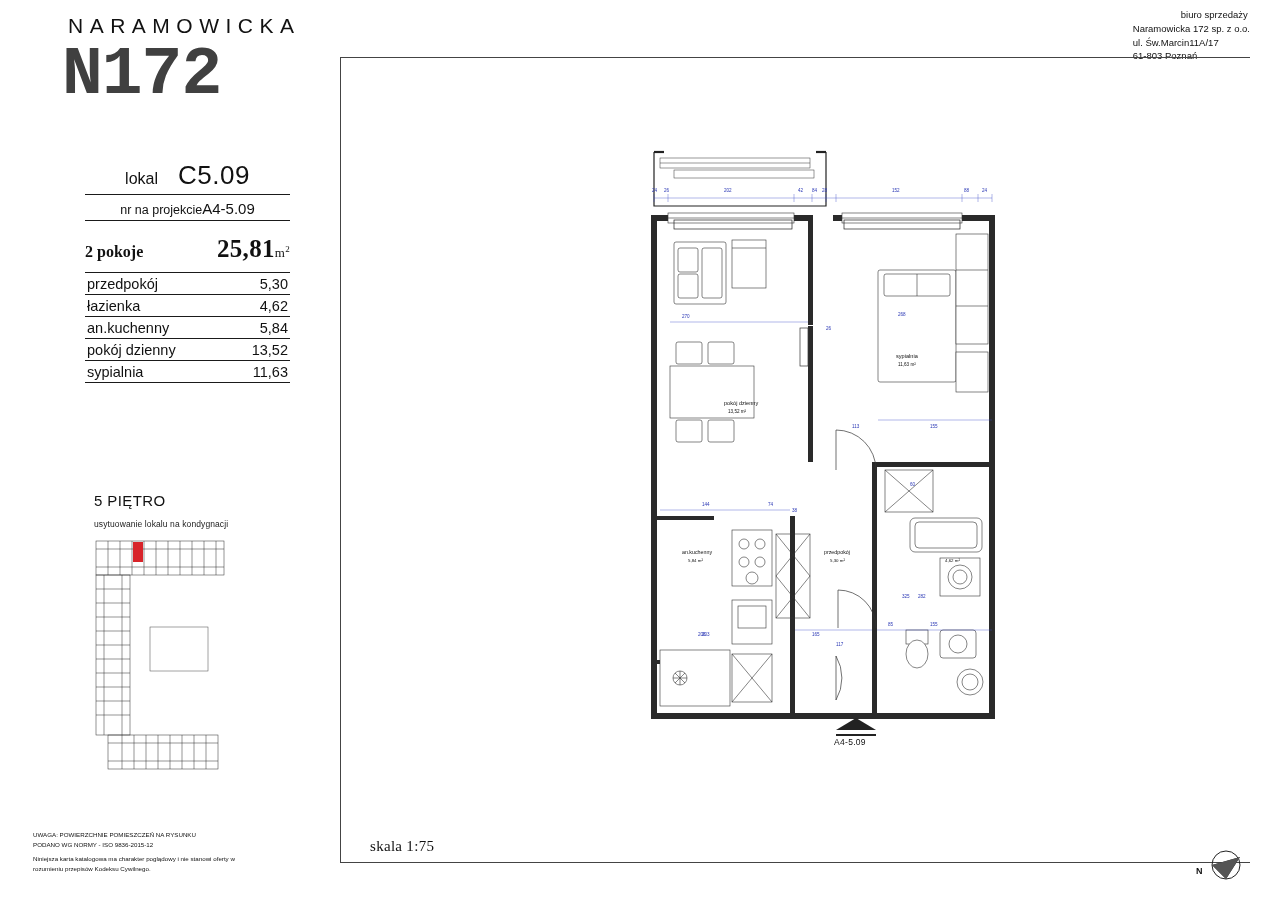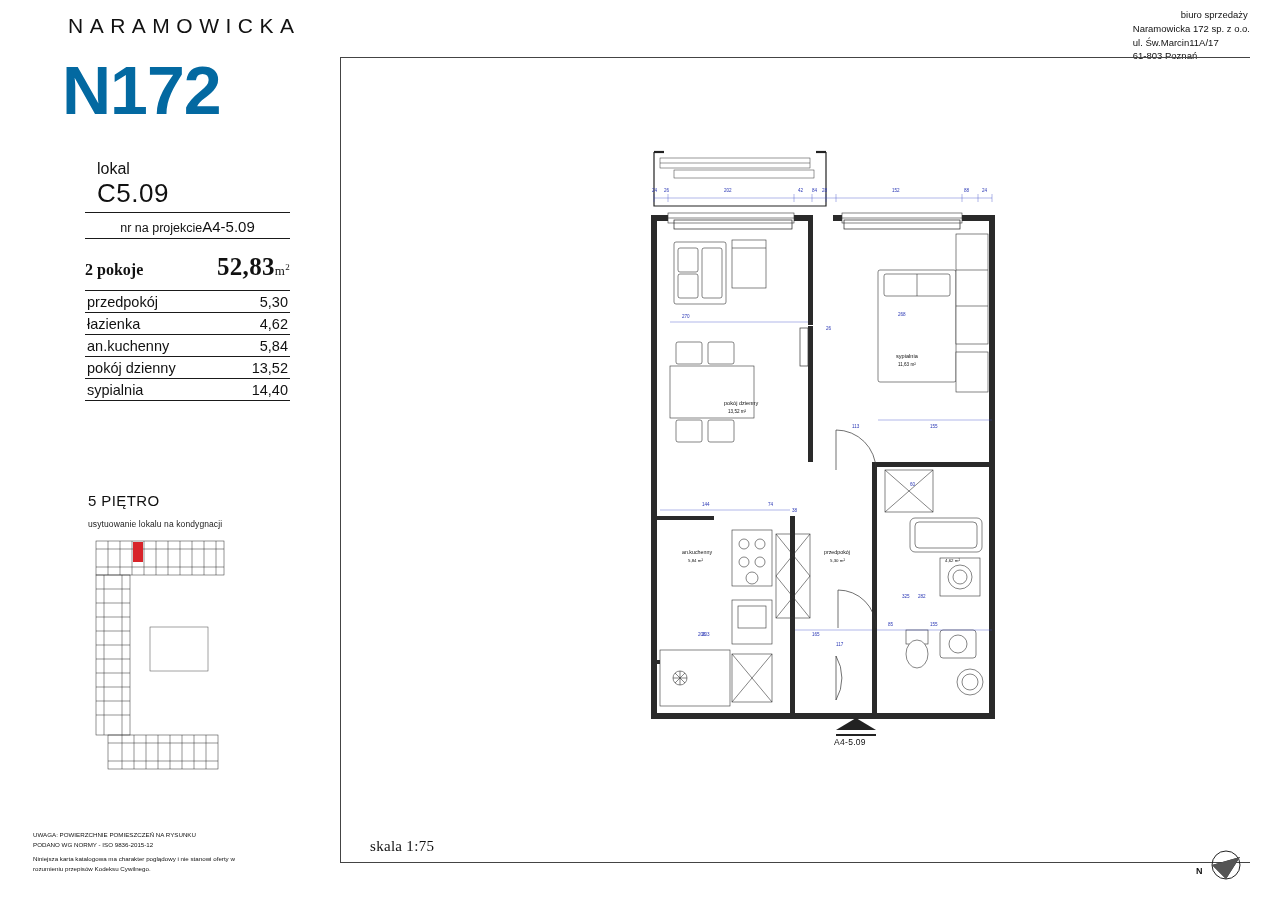--- a/index.html
+++ b/index.html
@@ -25,34 +25,34 @@
     position: absolute;
     left: 68px; top: 14px;
     font-size: 21px;
     letter-spacing: 6.5px;
     font-weight: 400;
     color: #111;
     white-space: nowrap;
   }
   #brand-logo {
     position: absolute;
-    left: 62px; top: 56px;
+    left: 62px; top: 41px;
     font-size: 68px;
     font-weight: 700;
     letter-spacing: -1px;
     line-height: 1;
-    color: #0369a1;
+    color: #404040;
+    font-family: Liberation Mono, monospace;
   }
 
   #unit-block { position: absolute; left: 85px; top: 160px; width: 205px; }
   .rule { border-bottom: 1px solid #1a1a1a; }
   #unit-row {
     display: flex; align-items: baseline; justify-content: center;
     padding-bottom: 3px;
-    flex-direction: column;
   }
   #unit-label { font-size: 16px; margin-right: 8px; }
   #unit-value { font-size: 26px; letter-spacing: 0.5px; margin-left: 12px; }
 
   #project-row {
     display: flex; align-items: baseline; justify-content: center;
     padding: 5px 0 3px 0;
   }
   #project-label { font-size: 12.5px; margin-right: 0; }
   #project-value { font-size: 15px; }
@@ -76,21 +76,21 @@
     display: flex; justify-content: space-between;
     font-size: 14.5px;
     padding: 2.5px 2px 2.5px 2px;
     border-bottom: 1px solid #1a1a1a;
   }
   .room-line:first-child { border-top: 1px solid #1a1a1a; }
   .room-name { }
   .room-val { }
 
   
-  #floor-block { position: absolute; left: 88px; top: 492px; width: 200px; }
+  #floor-block { position: absolute; left: 94px; top: 492px; width: 200px; }
   #floor-title { font-size: 15px; letter-spacing: 0.4px; }
   #floor-sub { font-size: 8.5px; color: #222; margin-top: 10px; letter-spacing: 0.1px; }
 
   #key-plan {
     position: absolute; left: 88px; top: 535px;
     width: 150px; height: 250px;
   }
   #key-plan svg { display: block; }
 
   #legal {
@@ -163,21 +163,21 @@
 
     <div id="project-row" class="rule">
       <span id="project-label">nr na projekcie</span>
       <span id="project-value">A4-5.09</span>
     </div>
 
 
     <div id="rooms-row">
       <span id="rooms-count">2 pokoje</span>
       <span id="area-wrap">
-        <span>52,83</span><span id="area-unit"><span>m</span><sup>2</sup></span>
+        <span>25,81</span><span id="area-unit"><span>m</span><sup>2</sup></span>
       </span>
     </div>
 
     <div id="rooms-table">
       <div class="room-line">
         <span class="room-name">przedpokój</span>
         <span class="room-val">5,30</span>
       </div>
       <div class="room-line">
         <span class="room-name">łazienka</span>
@@ -186,21 +186,21 @@
       <div class="room-line">
         <span class="room-name">an.kuchenny</span>
         <span class="room-val">5,84</span>
       </div>
       <div class="room-line">
         <span class="room-name">pokój dzienny</span>
         <span class="room-val">13,52</span>
       </div>
       <div class="room-line">
         <span class="room-name">sypialnia</span>
-        <span class="room-val">14,40</span>
+        <span class="room-val">11,63</span>
       </div>
     </div>
 
   </div>
 
   <div id="floor-block">
     <div id="floor-title">5 PIĘTRO</div>
     <div id="floor-sub">usytuowanie lokalu na kondygnacji</div>
   </div>
 

